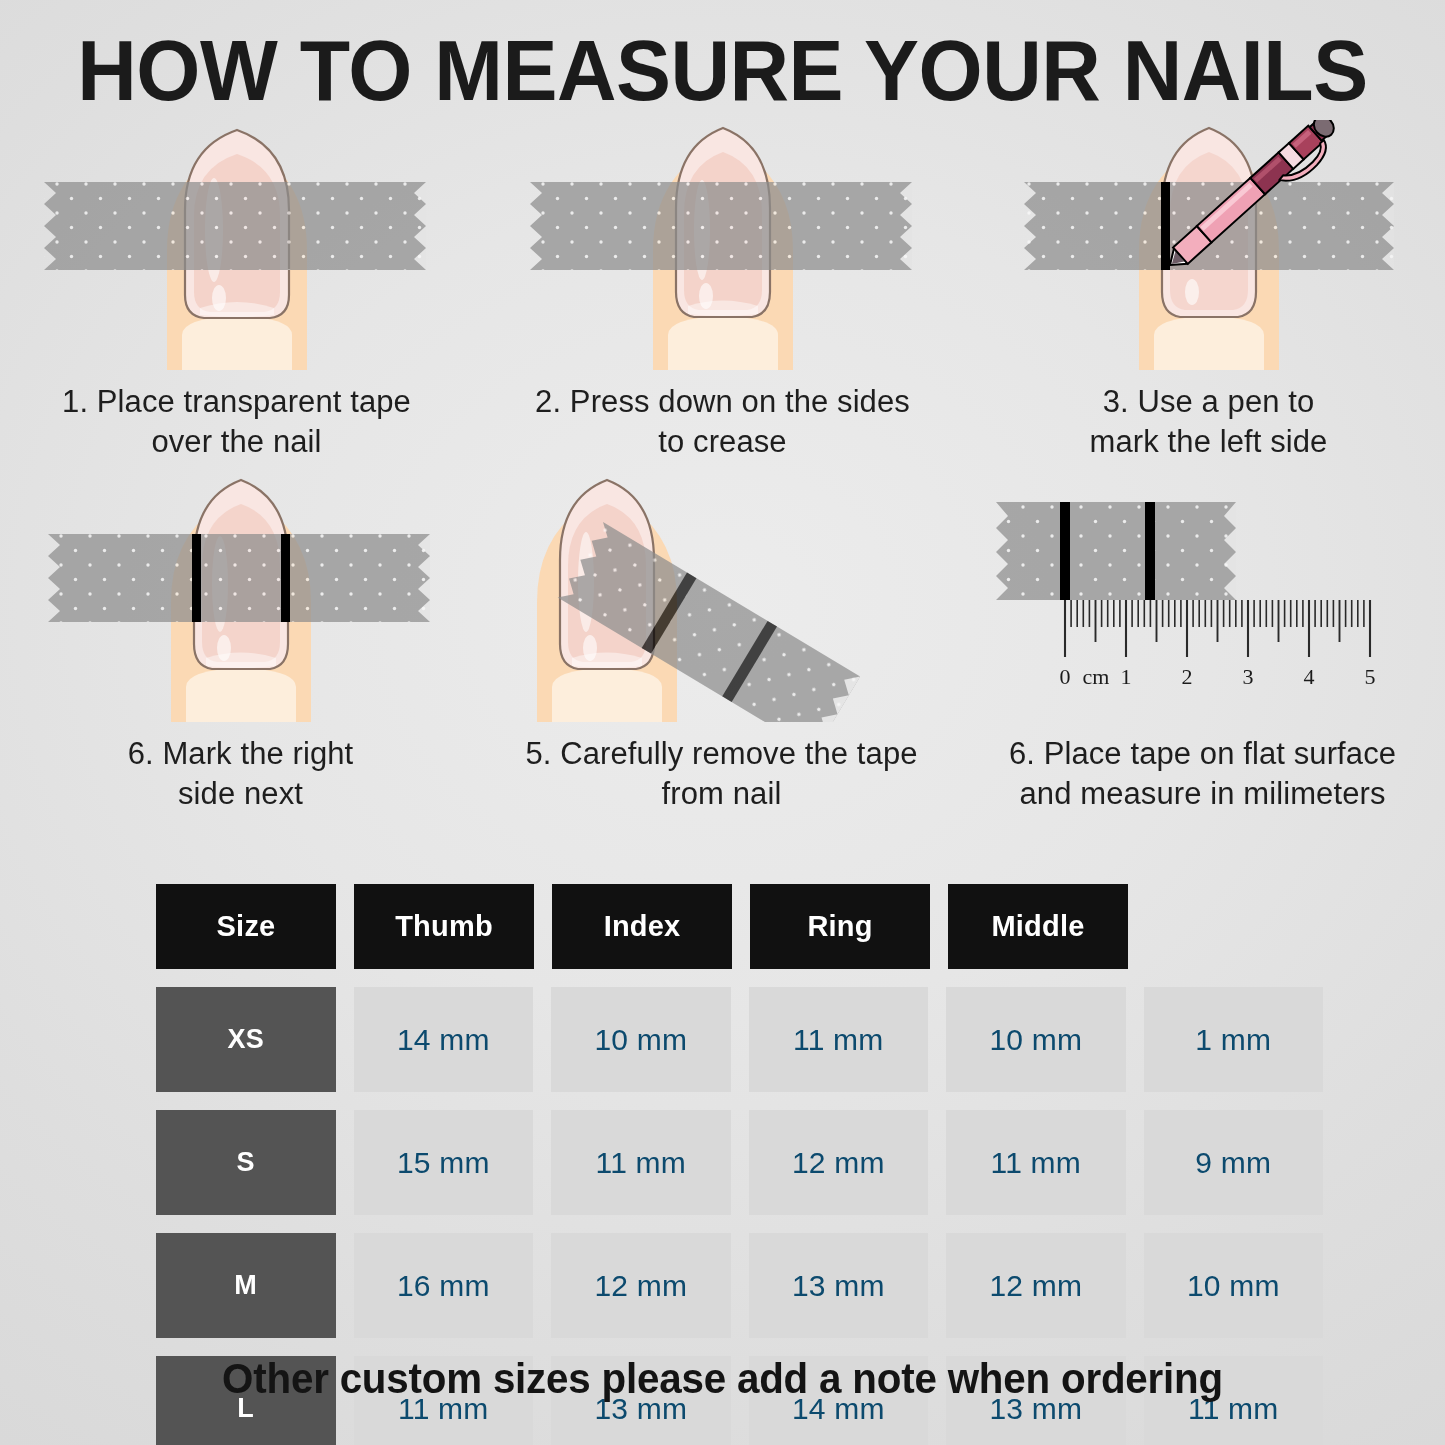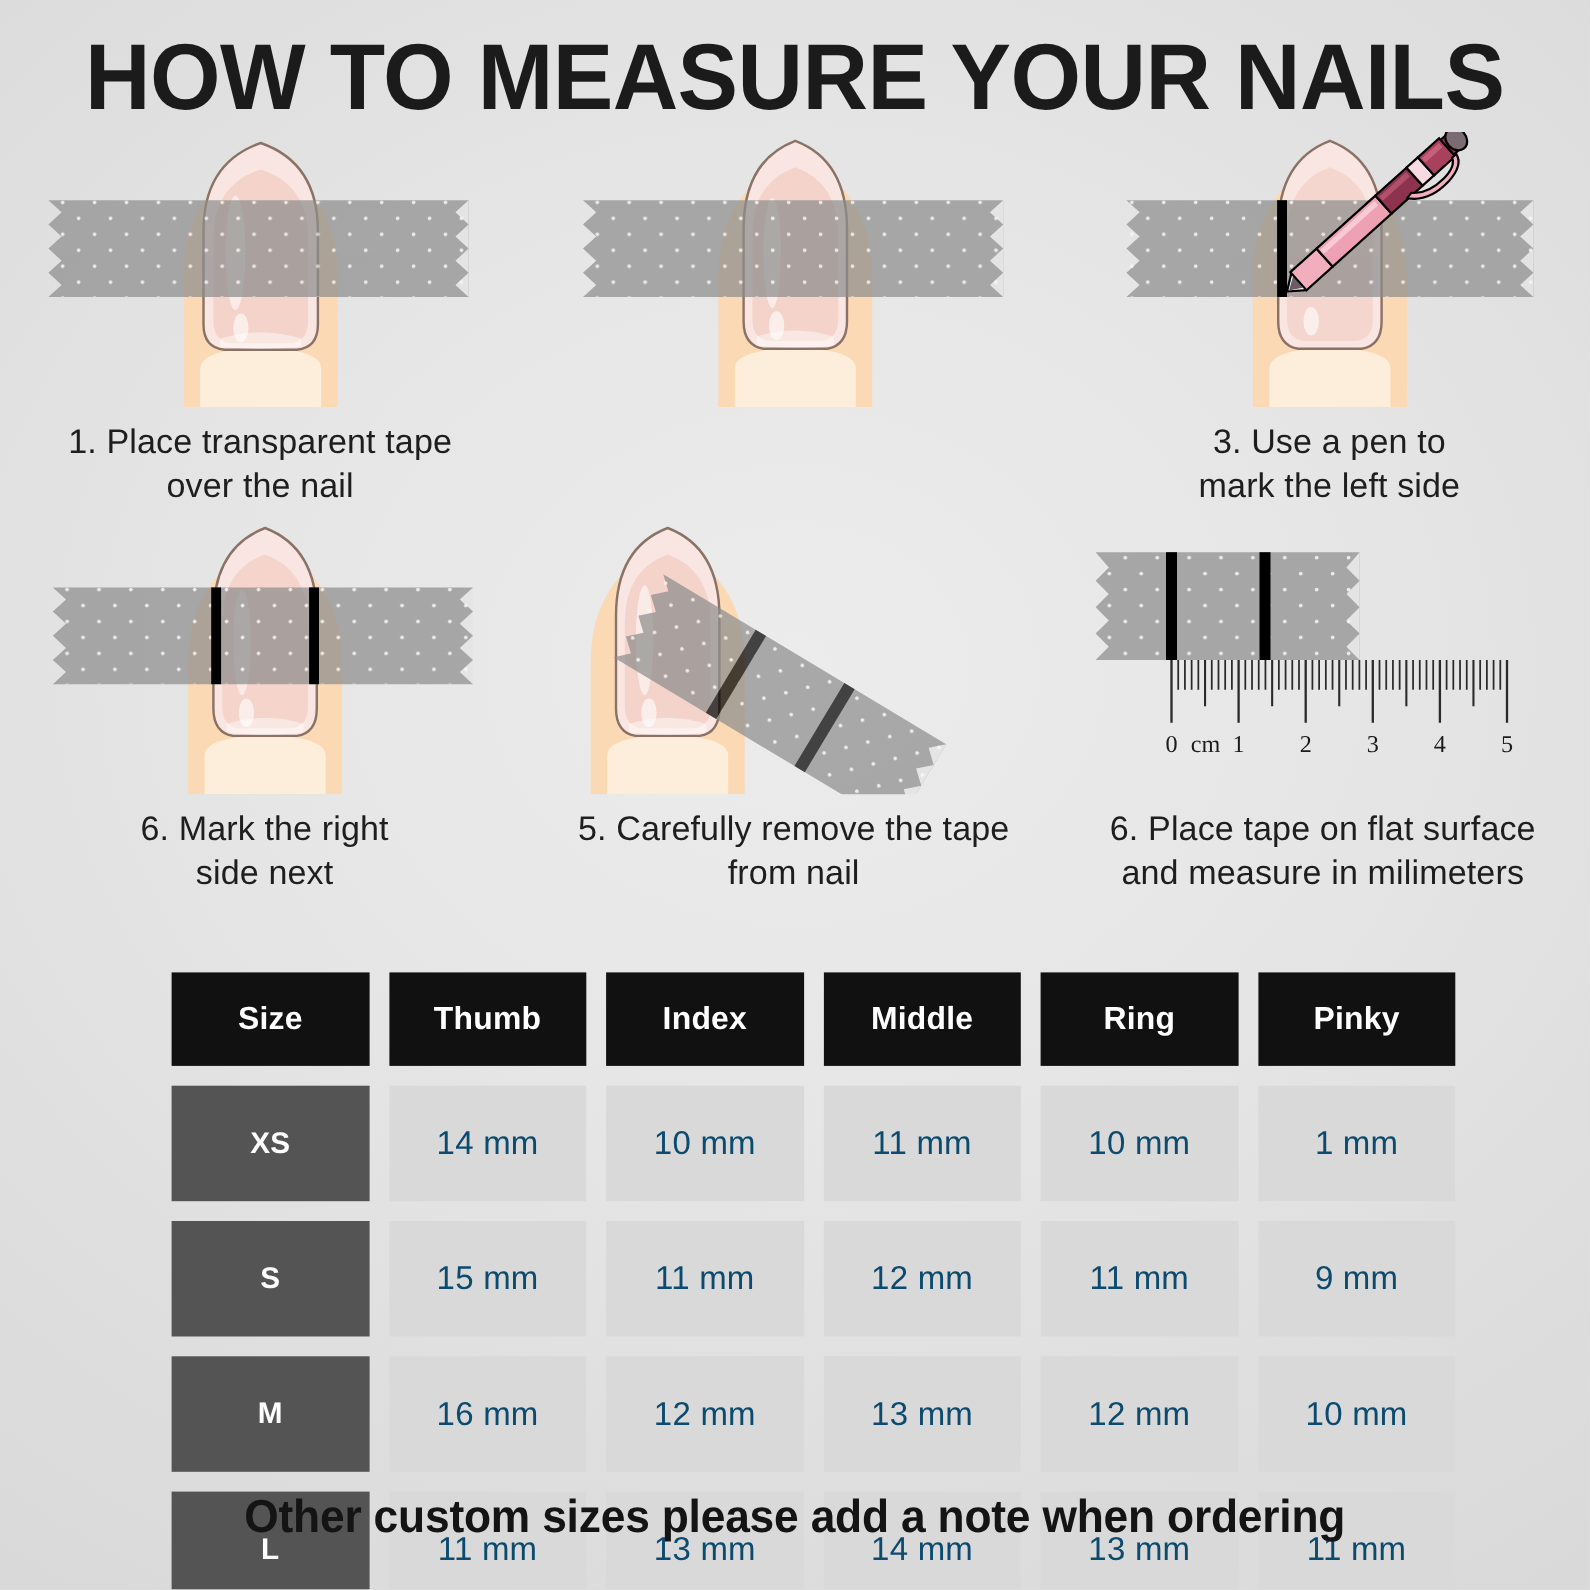--- a/index.html
+++ b/index.html
@@ -149,20 +149,22 @@
             <path d="M180 186 Q215 175 250 186 L250 194 Q215 198 180 194 Z" fill="#ffffff" opacity="0.45"></path>
             <g opacity="0.72">
               <path d="M22 62 L404 62 L404 150 L22 150
                        L34 139 L22 128 L34 117 L22 106 L34 95 L22 84 L34 73 Z" fill="#8e8e8e"></path>
               <path d="M404 62 L404 150 L392 139 L404 128 L392 117 L404 106 L392 95 L404 84 L392 73 Z" fill="#e4e4e4"></path>
               <rect x="22" y="62" width="382" height="88" fill="url(#dots2)"></rect>
             </g>
           </g>
         </svg>
       </div>
+      <div class="caption">2. Press down on the sides
+to crease</div>
     </div>
 
     <div class="step">
       <div class="art">
         <svg viewBox="0 0 430 250" width="430" height="250">
           <defs>
             <pattern id="dots3" width="29" height="29" patternUnits="userSpaceOnUse">
               <circle cx="6" cy="6" r="1.7" fill="#ffffff" opacity="0.85"></circle>
               <circle cx="20.5" cy="20.5" r="1.7" fill="#ffffff" opacity="0.85"></circle>
             </pattern>
@@ -385,23 +387,22 @@
 and measure in milimeters</div>
     </div>
 
   </div>
 
   <div id="table">
     <div class="trow header">
       <div class="cell th">Size</div>
       <div class="cell th">Thumb</div>
       <div class="cell th">Index</div>
+      <div class="cell th">Ring</div>
       <div class="cell th">Middle</div>
-      <div class="cell th">Ring</div>
-      <div class="cell th">Pinky</div>
     </div>
 
     <div class="trow data">
       <div class="cell sz">XS</div>
       <div class="cell td">14 mm</div>
       <div class="cell td">10 mm</div>
       <div class="cell td">11 mm</div>
       <div class="cell td">10 mm</div>
       <div class="cell td">1 mm</div>
     </div>

